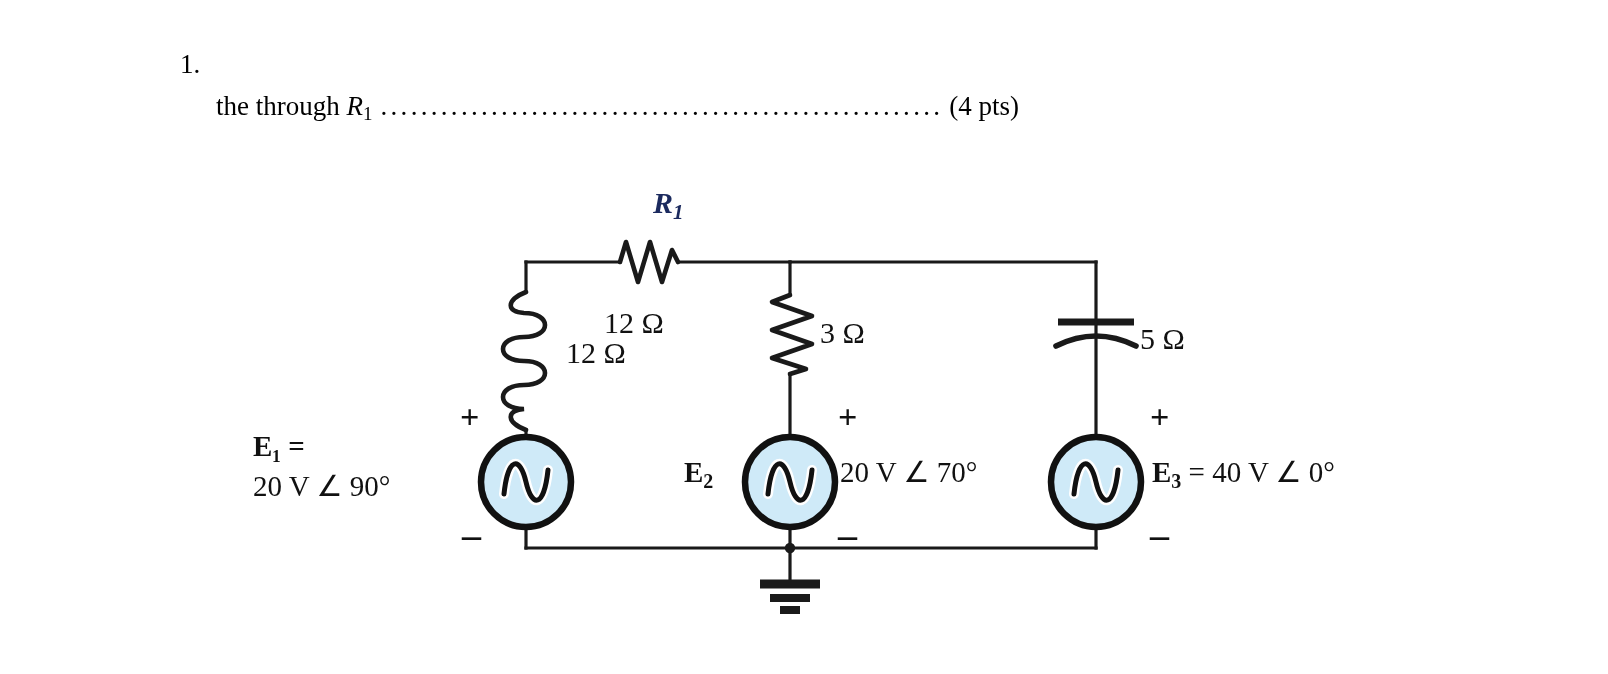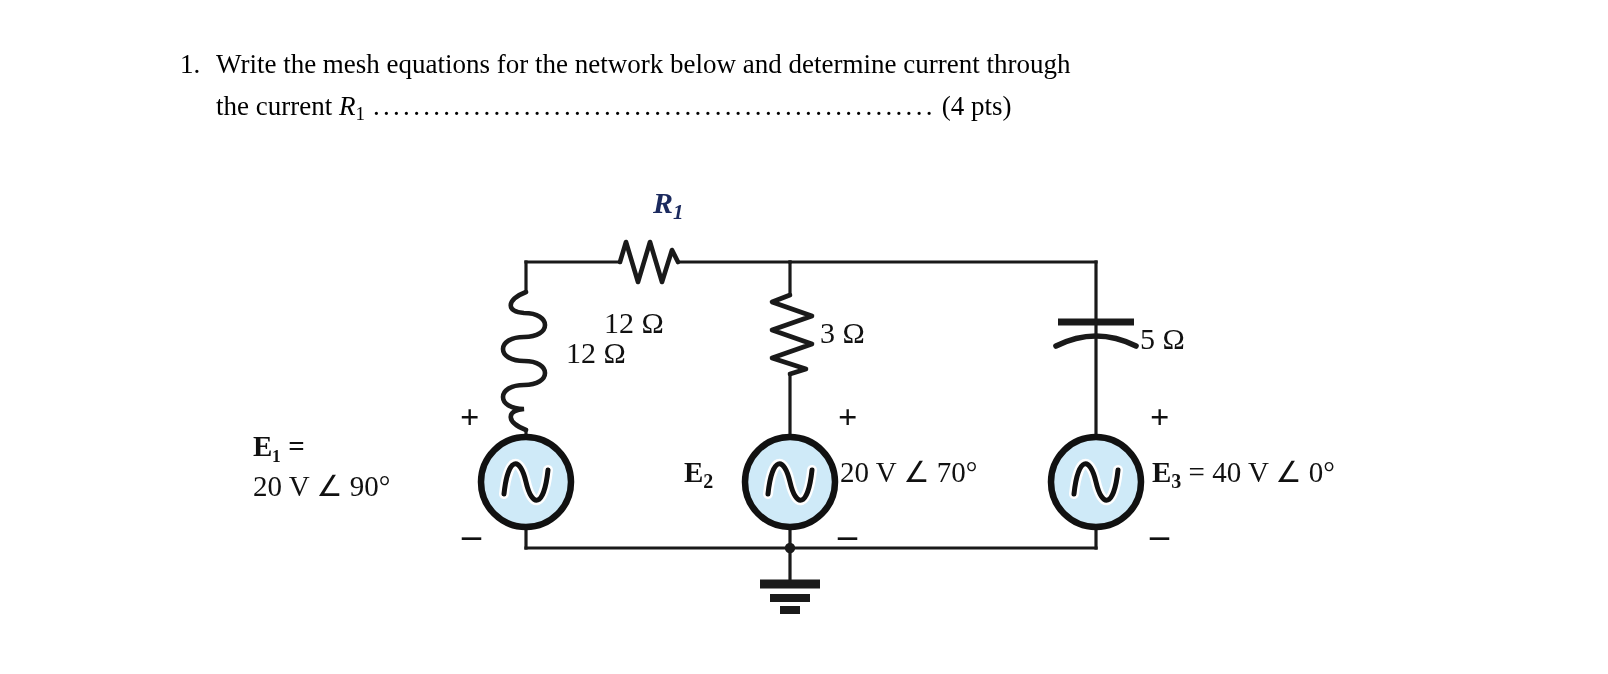--- a/index.html
+++ b/index.html
@@ -77,24 +77,23 @@
     line-height:1;
   }
   .minus { font-size:38px; font-weight:bold; }
 </style>
 </head>
 <body>
 
 <div id="question">
   <div class="q-line">
     <span class="q-number">1.</span>
-    <span>Write the mesh equations for the network below and determine current through</span>
   </div>
   <div class="q-line q-line2">
-    <span>the current</span>
+    <span>the through</span>
     <span>&nbsp;</span>
     <span class="ital">R</span>
       <span class="sub">1</span>
     <span class="dots">........................................................</span>
     <span>(4 pts)</span>
   </div>
 </div>
 
 <div id="circuit">
 

